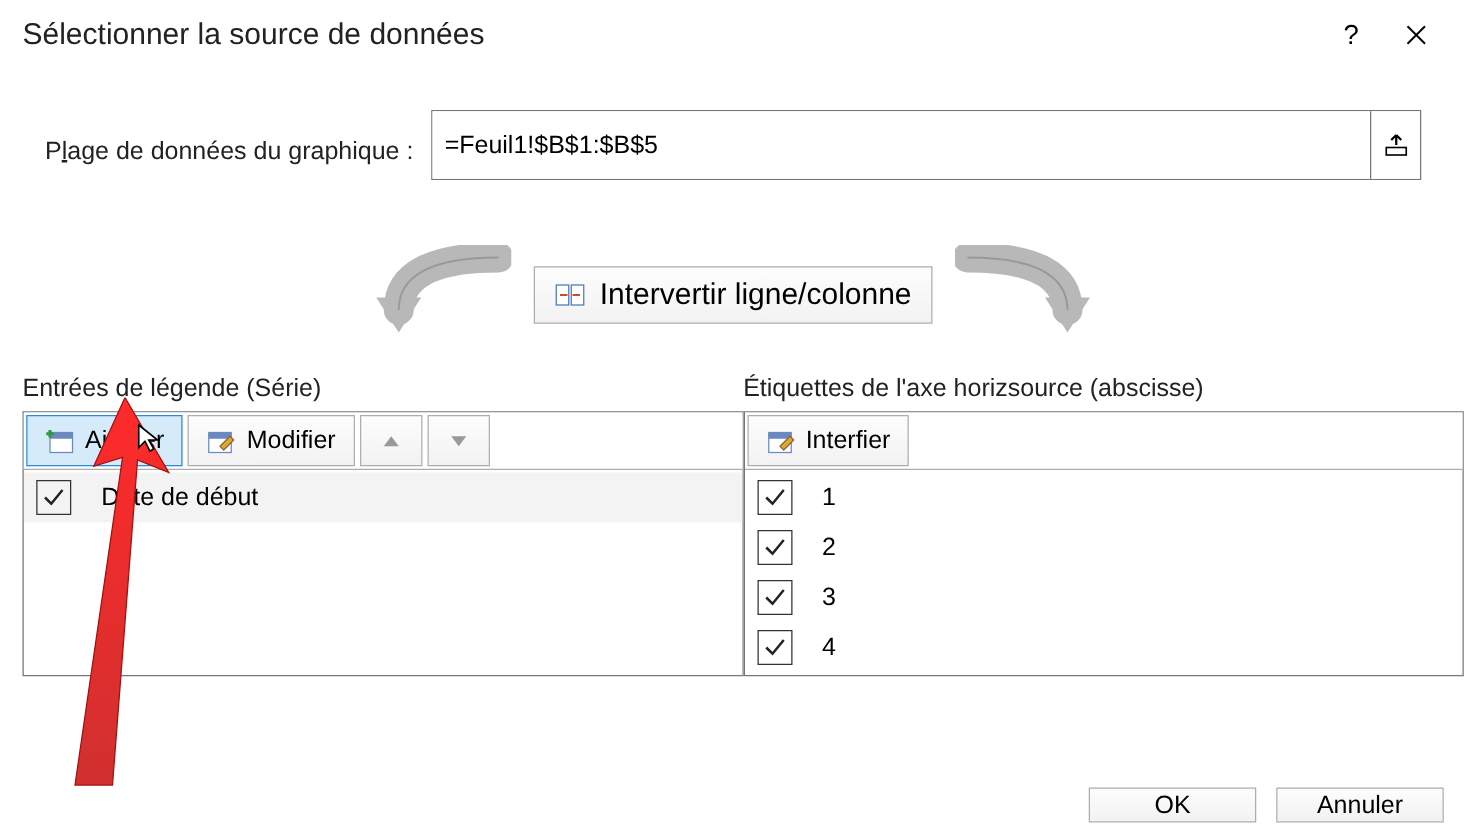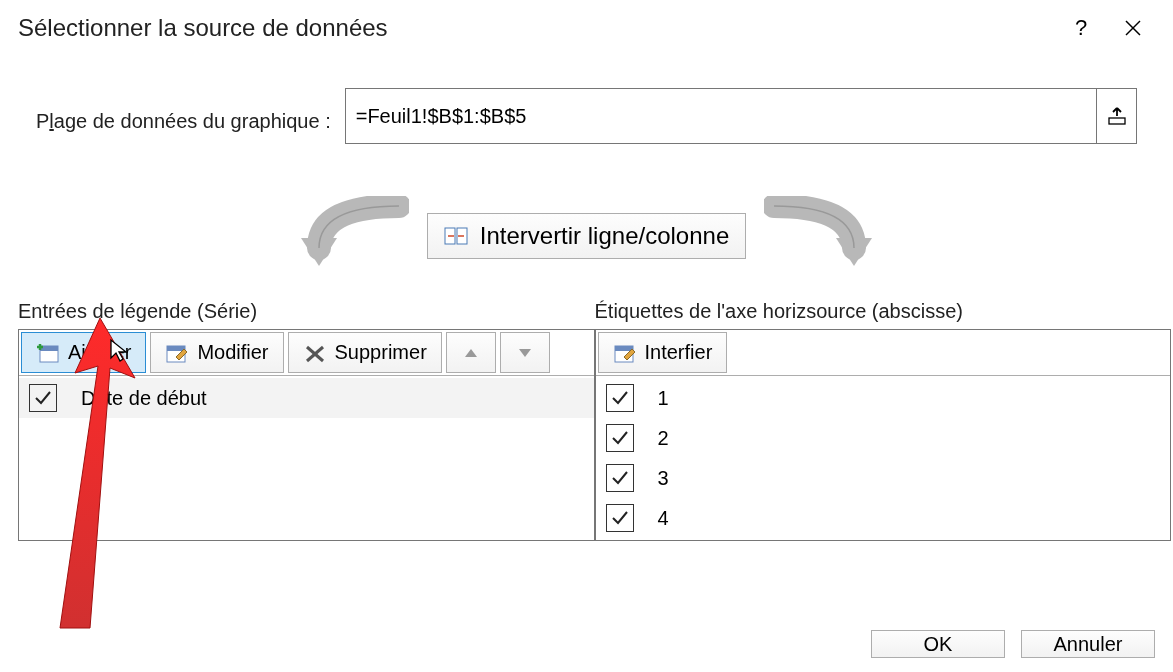--- a/index.html
+++ b/index.html
@@ -112,27 +112,20 @@
           <span><span>Ajo</span><span class="u">u</span><span>ter</span></span>
         </button>
         <button class="tbtn">
           <span class="ti"><svg width="24" height="22" viewBox="0 0 24 22">
                 <rect x="2" y="4" width="18" height="16" fill="#fff" stroke="#6a8abf"></rect>
                 <rect x="2" y="4" width="18" height="5" fill="#6a8abf"></rect>
                 <path d="M14 18 L22 10 L19 7 L11 15 Z" fill="#e1a53e" stroke="#8a6a2a"></path>
               </svg></span>
           <span><span>Modifi</span><span class="u">e</span><span>r</span></span>
         </button>
-        <button class="tbtn">
-          <span class="ti"><svg width="24" height="22" viewBox="0 0 24 22">
-                <line x1="4" y1="5" x2="20" y2="19" stroke="#555" stroke-width="3"></line>
-                <line x1="20" y1="5" x2="4" y2="19" stroke="#555" stroke-width="3"></line>
-              </svg></span>
-          <span><span>Suppri</span><span class="u">m</span><span>er</span></span>
-        </button>
         <button class="tbtn icon-only">
           <svg width="16" height="12" viewBox="0 0 16 12">
               <path d="M8 2 L14 10 L2 10 Z" fill="#999"></path>
             </svg>
         </button>
         <button class="tbtn icon-only">
           <svg width="16" height="12" viewBox="0 0 16 12">
               <path d="M2 2 L14 2 L8 10 Z" fill="#999"></path>
             </svg>
         </button>

